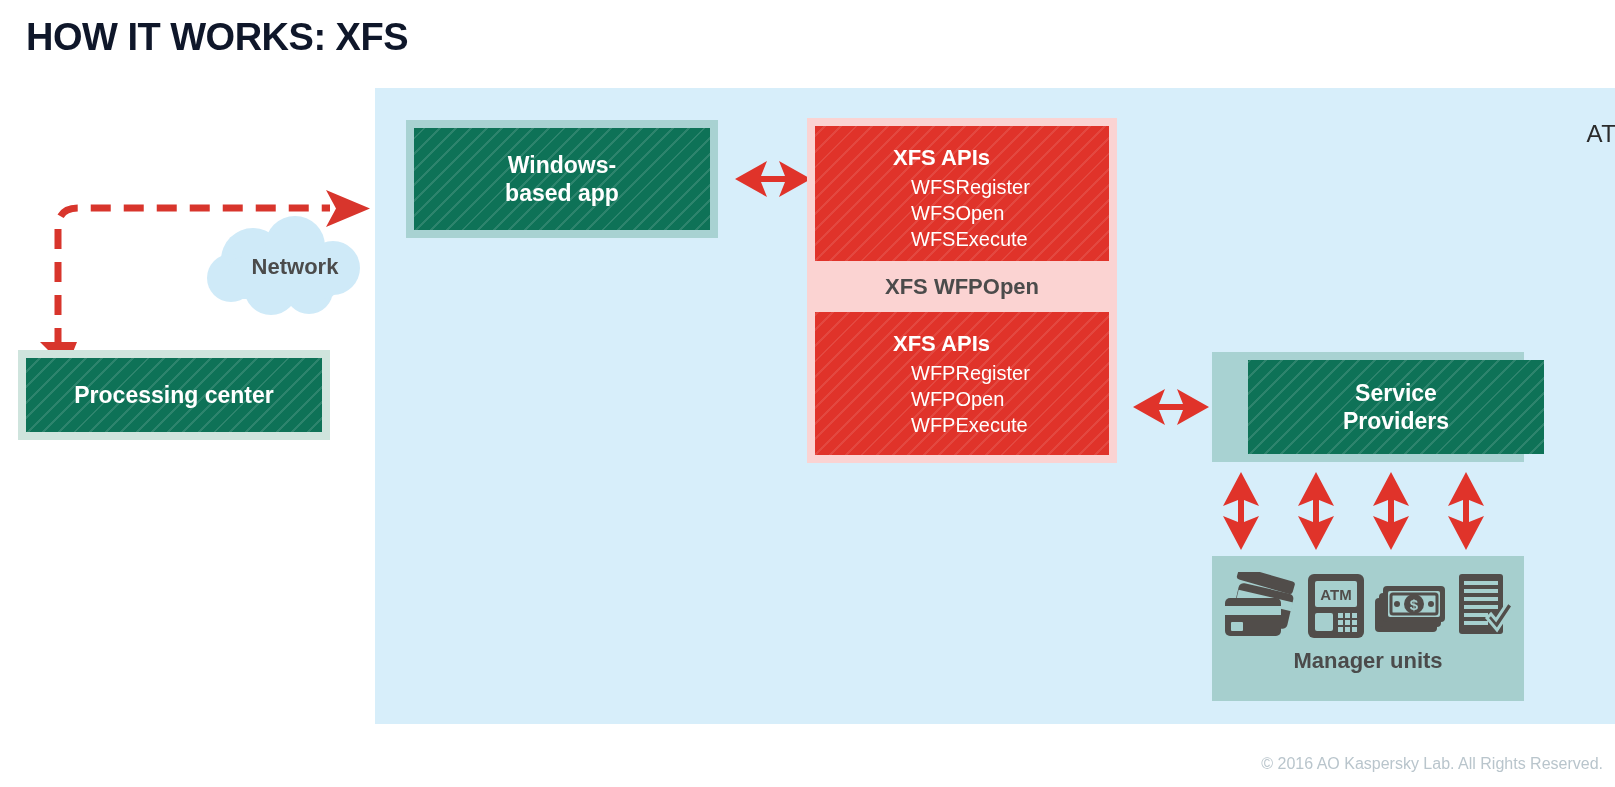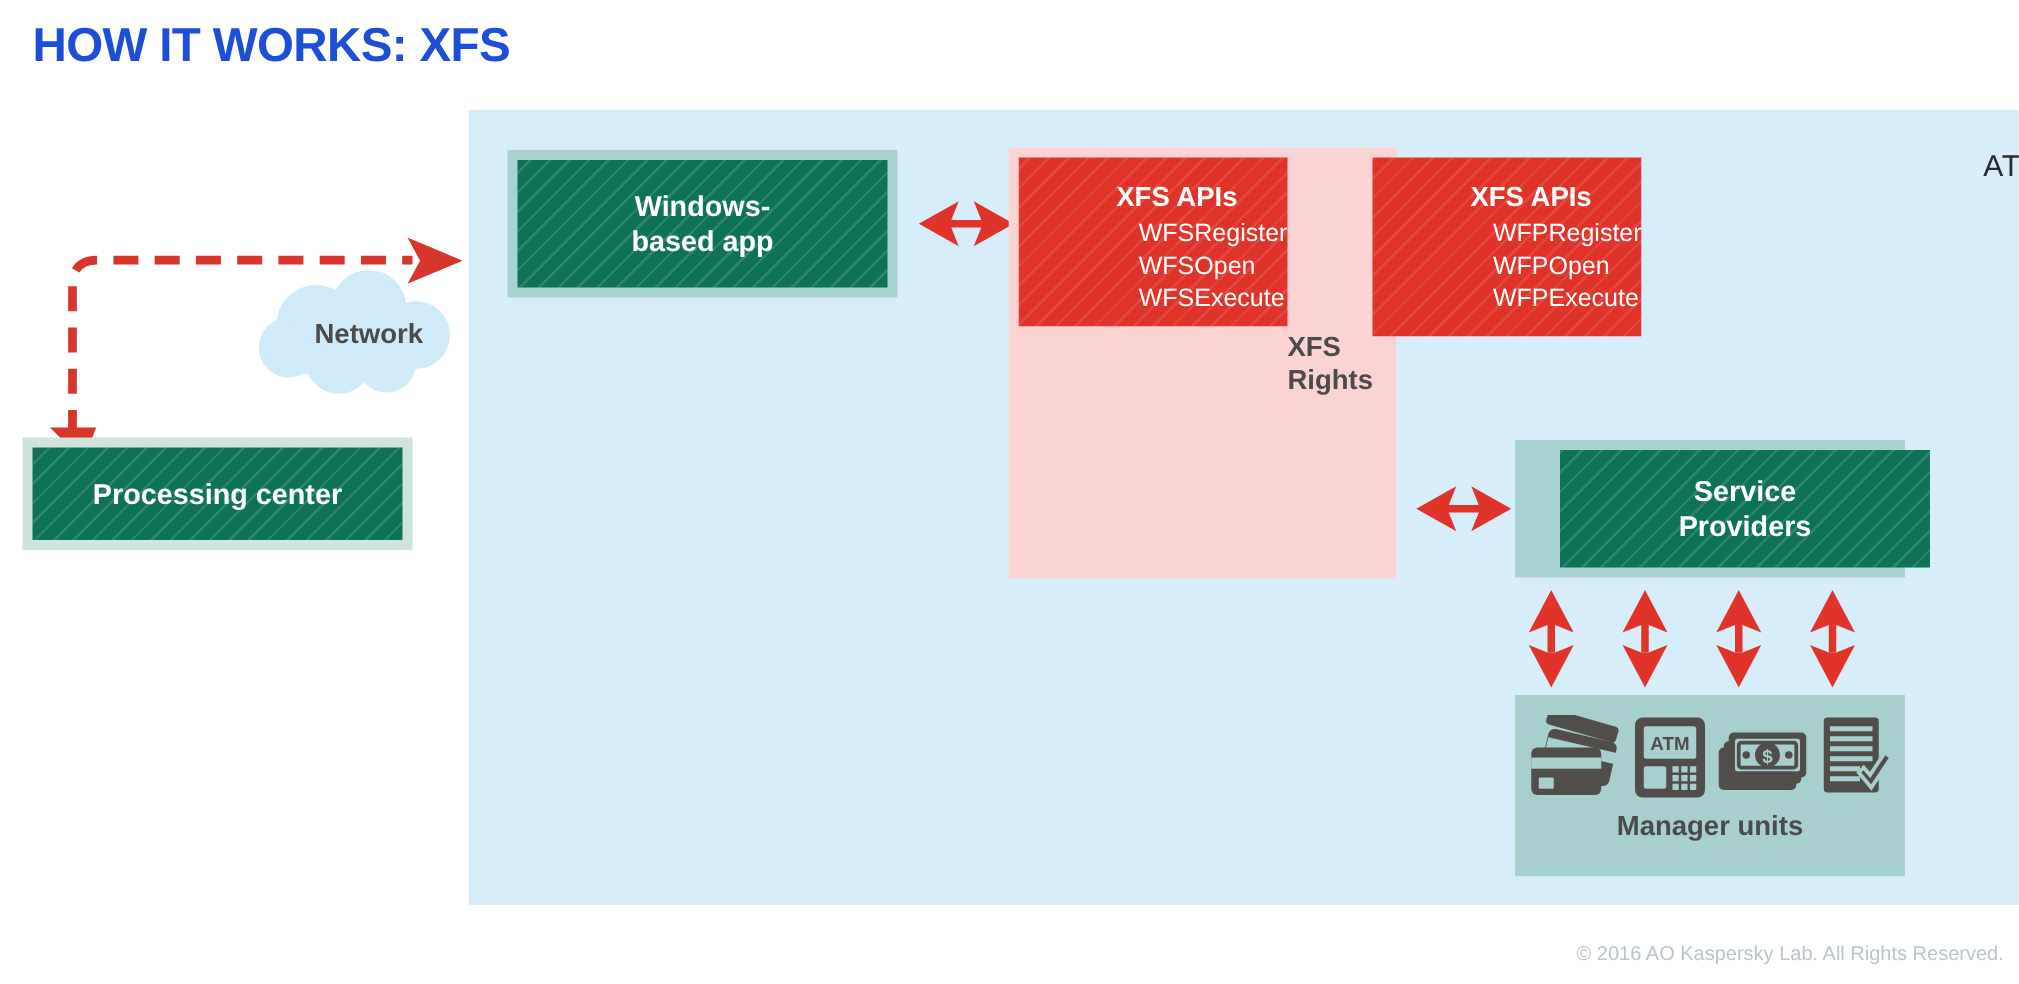--- a/index.html
+++ b/index.html
@@ -17,21 +17,21 @@
   }
 
   
   #page-title {
     position: absolute;
     left: 26px;
     top: 16px;
     font-size: 38px;
     font-weight: bold;
     letter-spacing: -0.5px;
-    color: #1d4ed8;
+    color: #0f172a;
     white-space: nowrap;
   }
 
   
   #atm-panel {
     position: absolute;
     left: 375px;
     top: 88px;
     width: 1308px;
     height: 636px;
@@ -97,21 +97,21 @@
   #xfs-stack {
     position: absolute;
     left: 432px;
     top: 30px;
     width: 310px;
     height: 345px;
     background: #fbd3d2;
     box-sizing: border-box;
     padding: 8px;
     display: flex;
-    flex-direction: row;
+    flex-direction: column;
   }
   .red-block {
     background-color: #e0332a;
     background-image: repeating-linear-gradient(
         -45deg,
         rgba(255,255,255,0.00) 0px,
         rgba(255,255,255,0.00) 9px,
         rgba(255,255,255,0.10) 9px,
         rgba(255,255,255,0.10) 11px);
     color: #ffffff;
@@ -264,21 +264,21 @@
 
   <div id="xfs-stack">
 
     <div class="red-block" id="xfs-apis-block">
       <div class="blk-title">XFS APIs</div>
       <div class="blk-item">WFSRegister</div>
       <div class="blk-item">WFSOpen</div>
       <div class="blk-item">WFSExecute</div>
     </div>
 
-    <div id="xfs-manager-band">XFS Rights</div>
+    <div id="xfs-manager-band">XFS WFPOpen</div>
 
     <div class="red-block" id="xfs-spis-block">
       <div class="blk-title">XFS APIs</div>
       <div class="blk-item">WFPRegister</div>
       <div class="blk-item">WFPOpen</div>
       <div class="blk-item">WFPExecute</div>
     </div>
   </div>
 
   <svg class="svg-overlay" width="80" height="46" style="left:756px; top:296px;">

